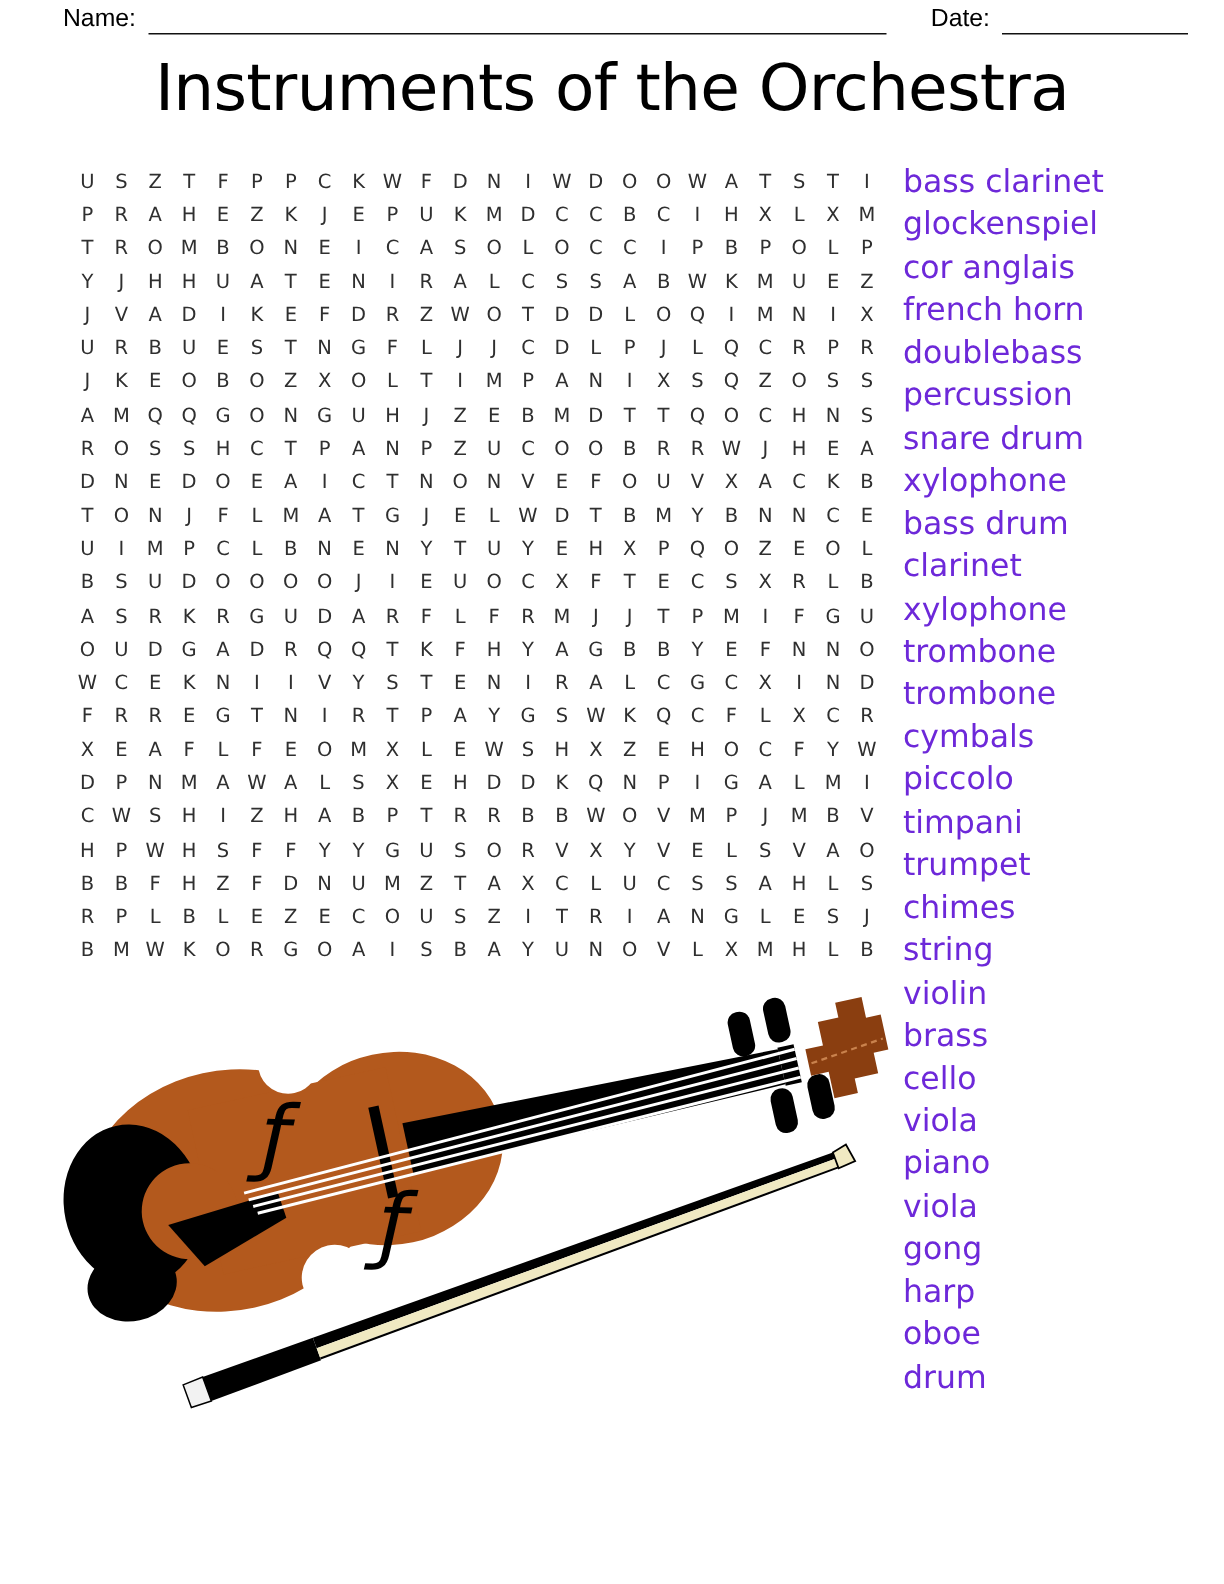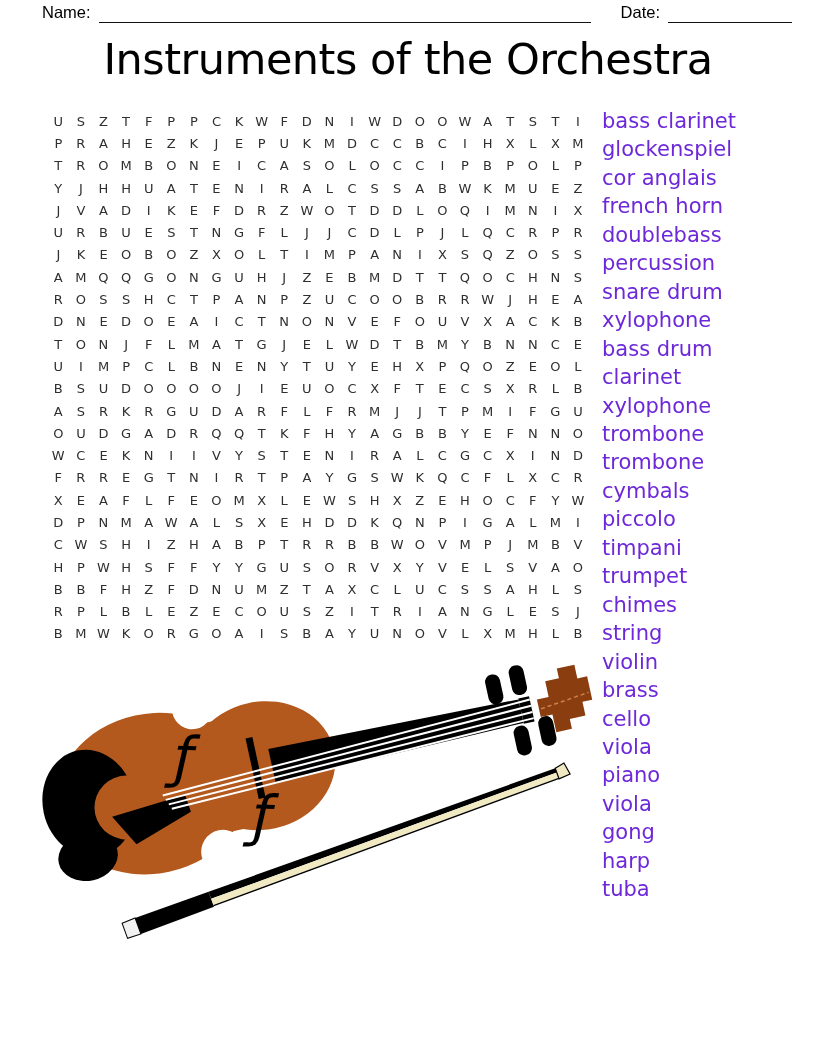--- a/index.html
+++ b/index.html
@@ -694,21 +694,22 @@
       <li>chimes</li>
       <li>string</li>
       <li>violin</li>
       <li>brass</li>
       <li>cello</li>
       <li>viola</li>
       <li>piano</li>
       <li>viola</li>
       <li>gong</li>
       <li>harp</li>
-      <li>tuba</li>
+      <li>oboe</li>
+      <li>drum</li>
     </ul>
 
   <svg class="violin-svg" width="560" height="312" viewBox="0 0 560 312" xmlns="http://www.w3.org/2000/svg">
 
     <g transform="translate(100,276) rotate(-20)">
       <polygon points="-14,-8 0,-8.5 0,8.5 -14,8" stroke="#000" stroke-width="1" fill="#f2f2f2"></polygon>
       <polygon points="0,-8.5 78,-8 78,8 0,8.5" fill="#000000"></polygon>
       <polygon points="78,-8 446,-5.5 446,-1 78,-0.5" fill="#000000"></polygon>
       <polygon points="78,-0.5 446,-1 446,4.5 78,6" fill="#f0e9c2"></polygon>
       <polygon points="78,6 446,4.5 446,5.8 78,7.5" fill="#000000"></polygon>

